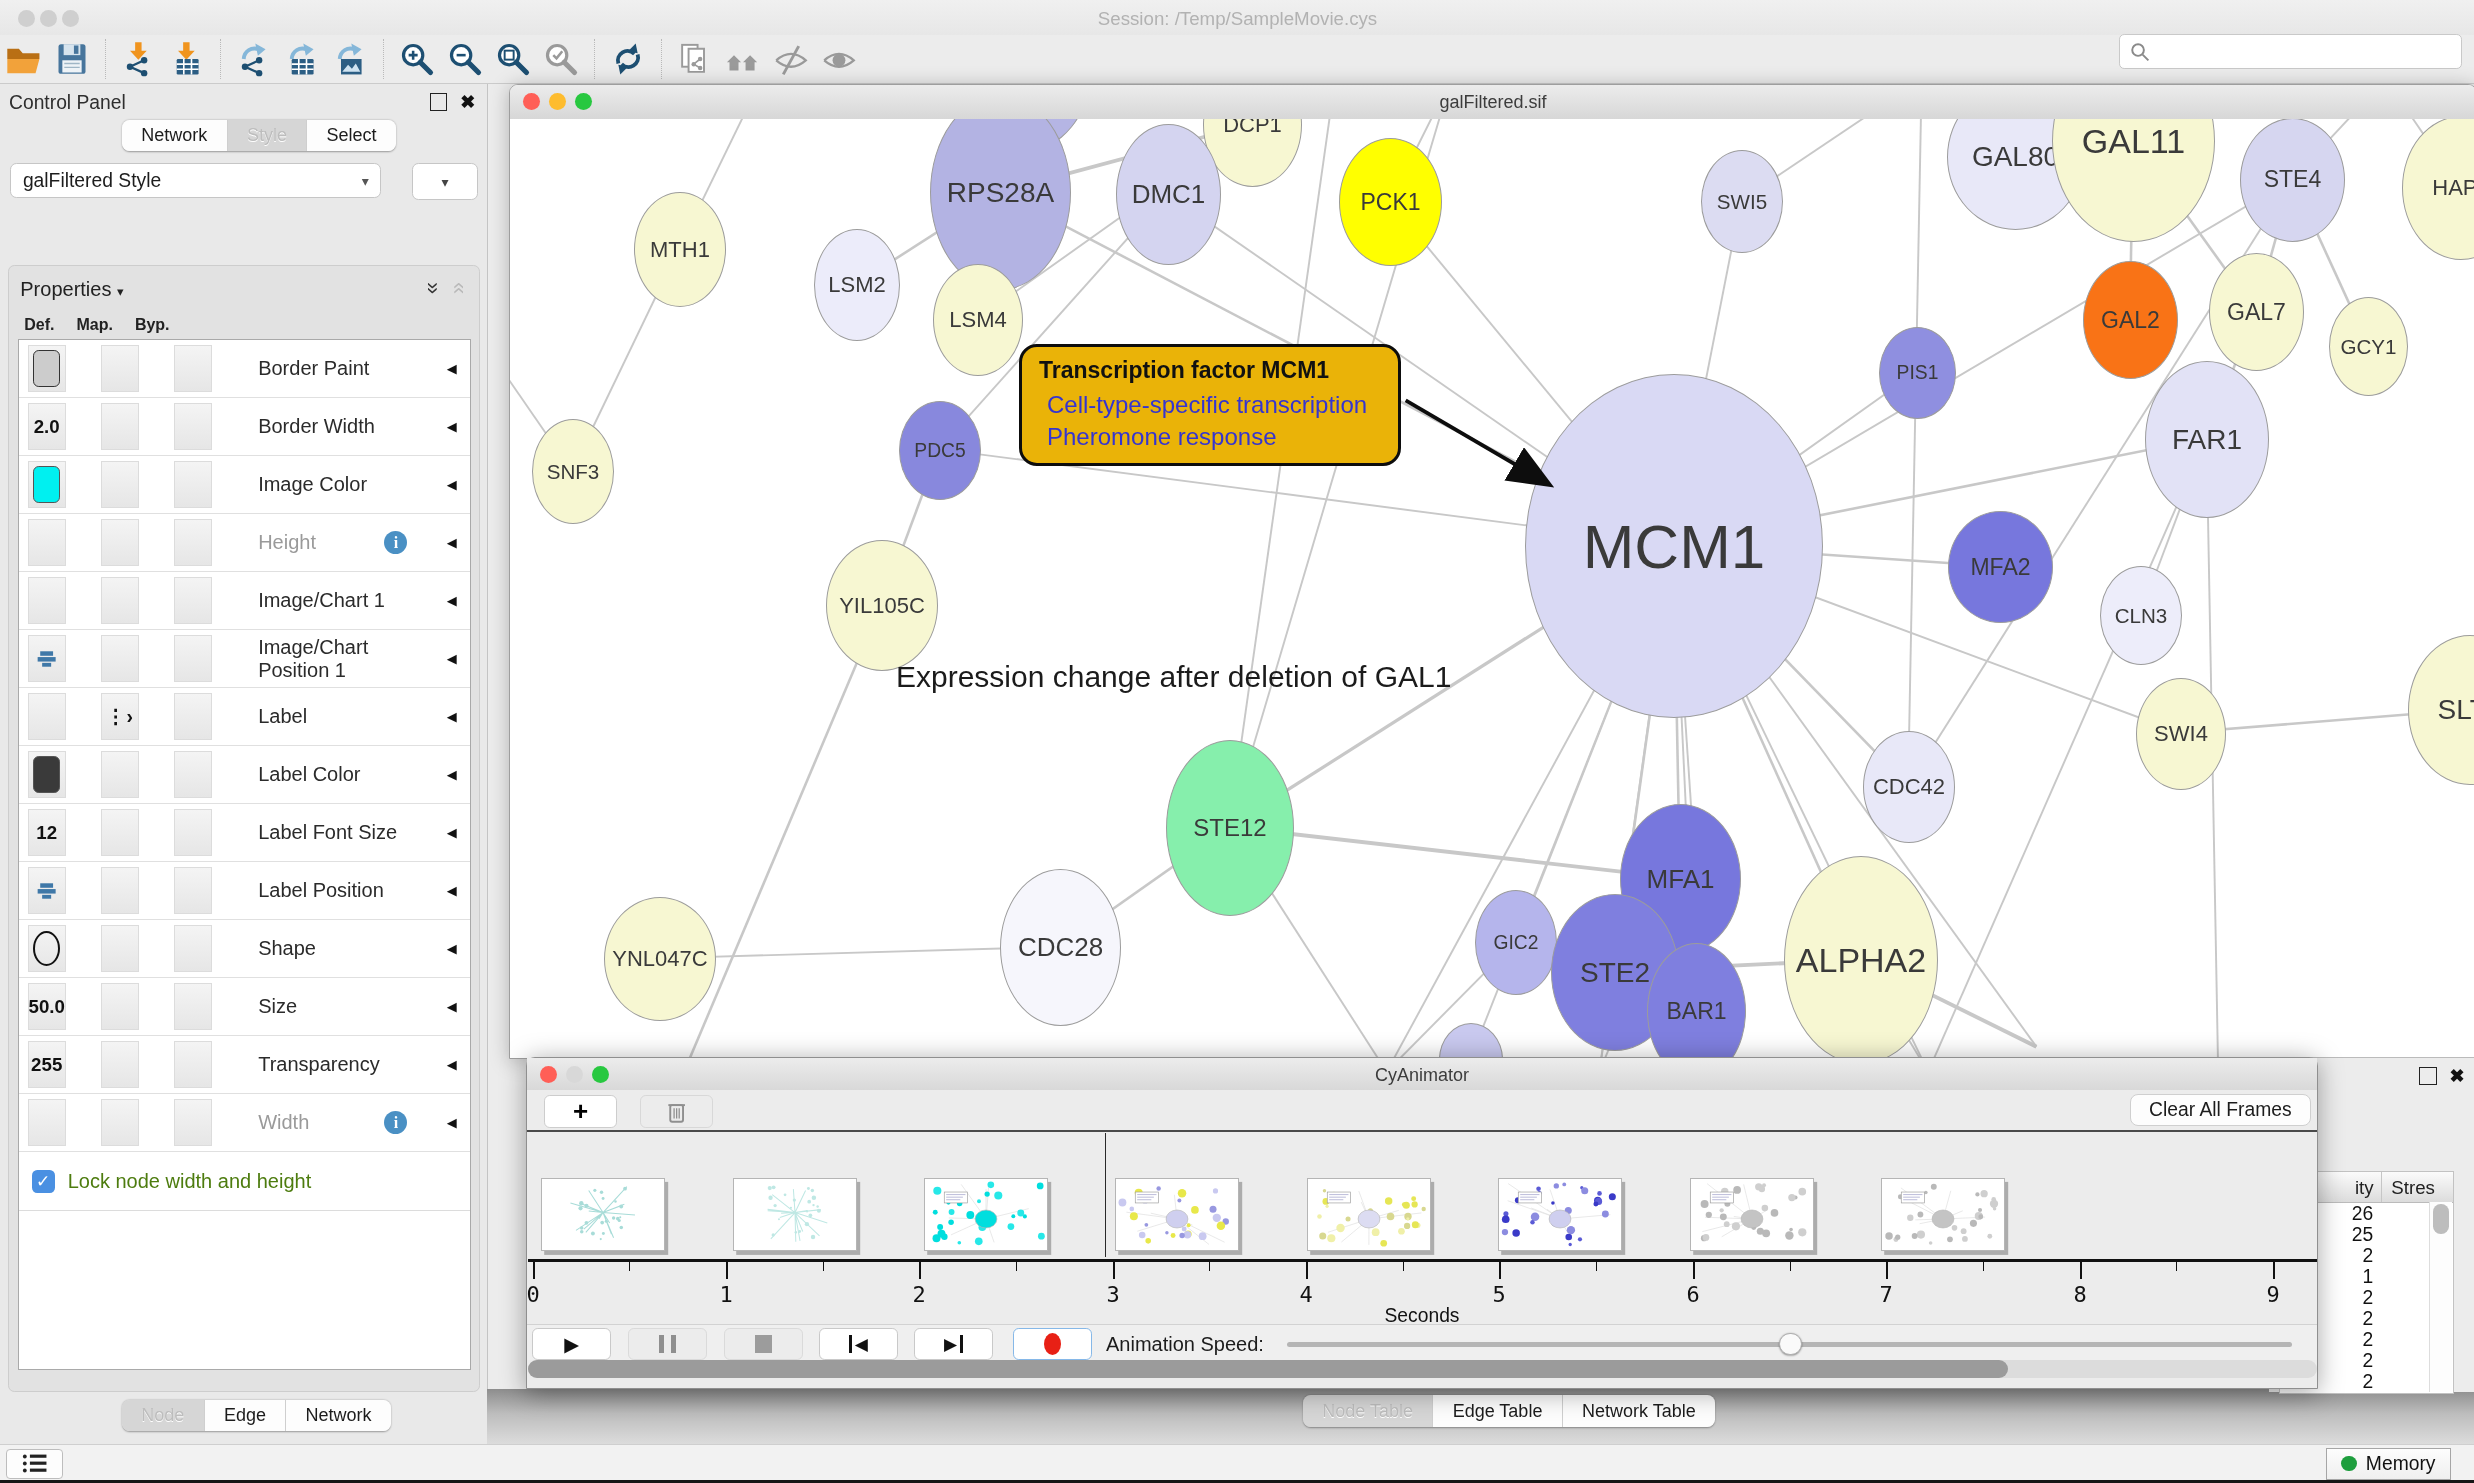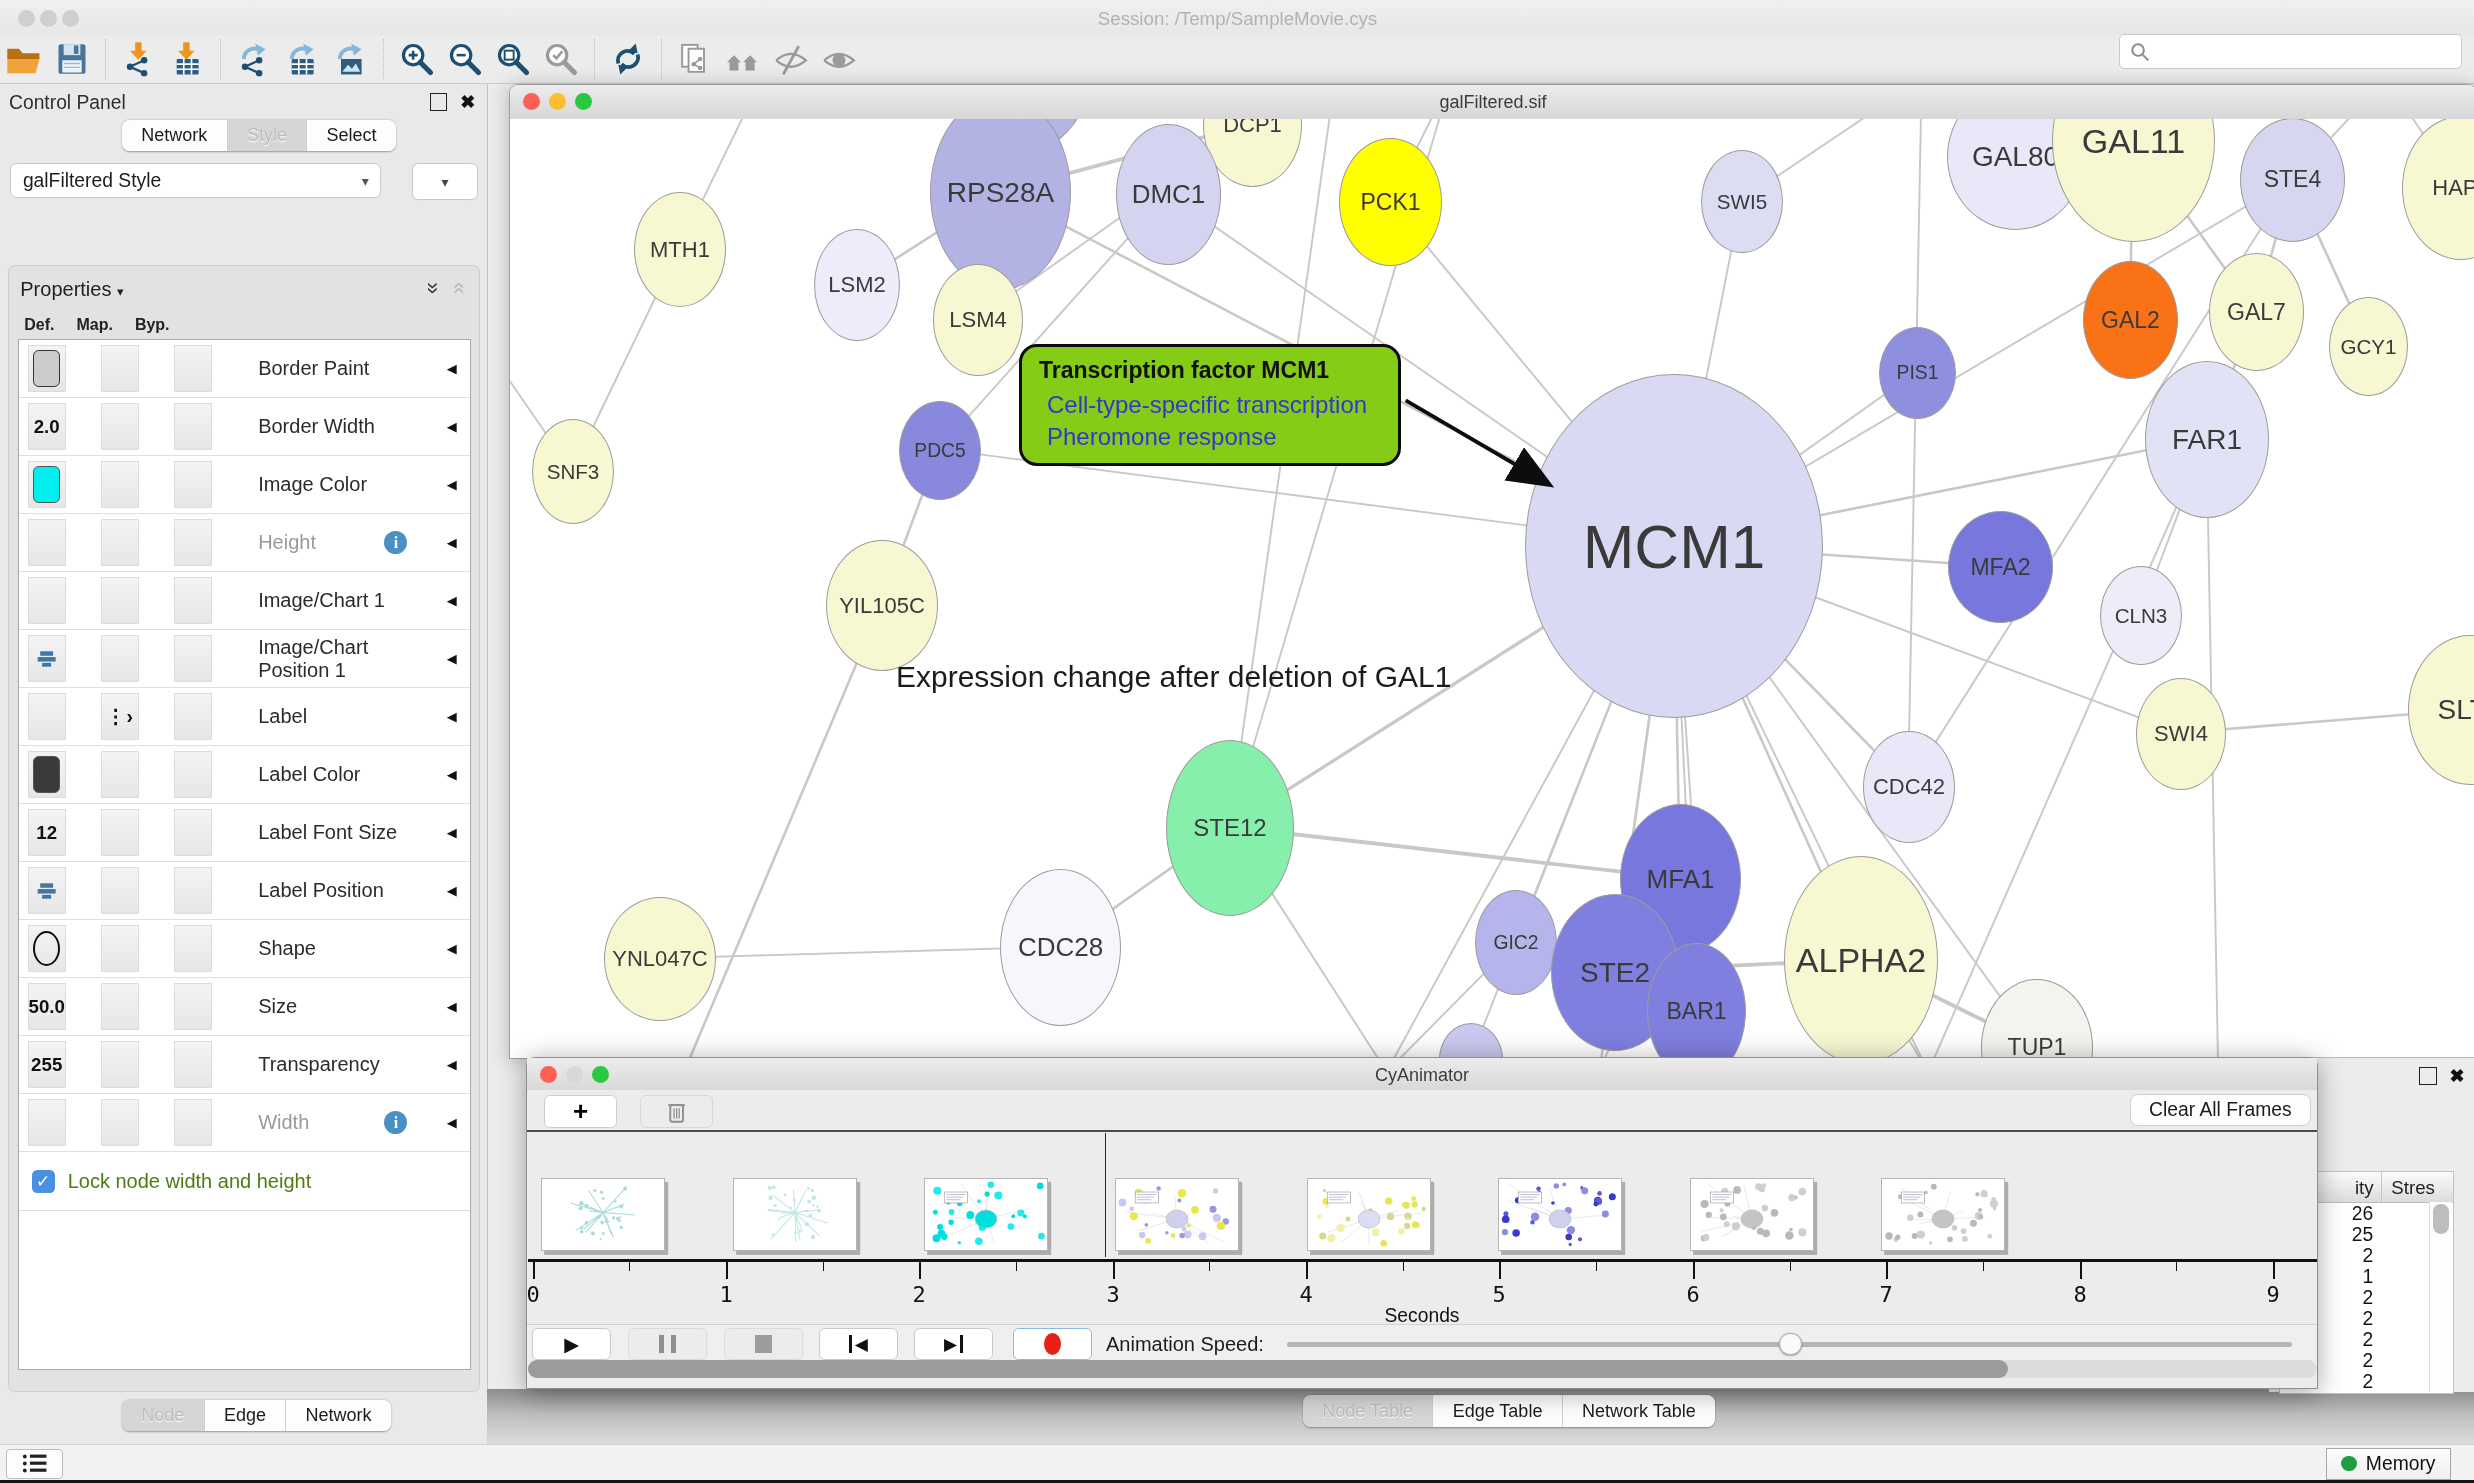--- a/index.html
+++ b/index.html
@@ -50,21 +50,21 @@
   #lockbox{width:23px;height:23px;background:#4a90e2;border-radius:5.2px;color:#fff;font-size:17px;display:flex;align-items:center;justify-content:center;}
   #locklabel{font-size:20px;color:#4d7c0f;margin-left:13px;}
   #cp-bottom-tabs{left:122px;top:1316px;}
   
   #net-window{left:509px;top:84px;width:1966px;height:973px;background:#fff;border:0.6px solid #9e9e9e;border-radius:9px 9px 0 0;box-shadow:0 2.6px 19.3px rgba(0,0,0,.25);overflow:hidden;}
   .wtitle{height:34px;background:linear-gradient(#ececec,#d7d7d7);border-bottom:0.6px solid #b5b5b5;position:relative;}
   .wtitle .tl{position:absolute;top:8.4px;left:13px;display:flex;gap:9px;}
   .wtitle .wname{position:absolute;width:100%;text-align:center;top:7px;font-size:18px;color:#3c3c3c;}
   #net-canvas{position:absolute;left:0;top:34px;width:1966px;height:940px;overflow:hidden;background:#fff;}
   .nnode{position:absolute;border:1.9px solid #9c9c9c;border-radius:50%;display:flex;align-items:center;justify-content:center;color:#3a3a3a;white-space:nowrap;}
-  #annot{left:509px;top:225px;width:382px;height:122px;background:#84cc16;border:3.9px solid #0d0d0d;border-radius:18px;padding:10.3px 17px;box-sizing:border-box;z-index:30;}
+  #annot{left:509px;top:225px;width:382px;height:122px;background:#eab308;border:3.9px solid #0d0d0d;border-radius:18px;padding:10.3px 17px;box-sizing:border-box;z-index:30;}
   #annot .at{font-size:23px;font-weight:bold;color:#111;margin-bottom:5.2px;}
   #annot .al{font-size:24px;color:#3535d0;line-height:1.32;margin-left:8px;}
   #net-caption{left:386px;top:541px;font-size:30px;color:#1b1b1b;z-index:25;}
   
   #table-panel{left:2269px;top:1057px;width:206px;height:334px;background:#ececec;border-top:0.6px solid #bbb;z-index:5;}
   #tp-icons{right:10.3px;top:9px;}
   #tp-grid{position:absolute;left:10.3px;top:113px;width:173px;height:221px;background:#fff;border:0.6px solid #c2c2c2;}
   #tp-headrow{height:30px;background:linear-gradient(#fbfbfb,#dcdcdc);border-bottom:0.6px solid #bbb;display:flex;font-size:18.7px;color:#222;}
   .tp-col1{width:102px;text-align:right;padding:5.2px 7.7px 0 0;box-sizing:border-box;border-right:1.3px solid #c6c6c6;}
   .tp-col2{flex:1;padding:5.2px 0 0 9px;}
@@ -561,21 +561,20 @@
         <div class="nnode" style="left: 1626px; top: 559px; width: 88px; height: 110px; background: rgb(247, 247, 210); font-size: 22px;">SWI4</div>
         <div class="nnode" style="left: 1898px; top: 516px; width: 122px; height: 148px; background: rgb(247, 247, 210); font-size: 28px;">SLT2</div>
         <div class="nnode" style="left: 656px; top: 621px; width: 126px; height: 174px; background: #86efac; font-size: 24px;">STE12</div>
         <div class="nnode" style="left: 1353px; top: 612px; width: 90px; height: 110px; background: rgb(232, 232, 248); font-size: 22px;">CDC42</div>
         <div class="nnode" style="left: 490px; top: 750px; width: 119px; height: 155px; background: rgb(246, 246, 252); font-size: 26px;">CDC28</div>
         <div class="nnode" style="left: 965px; top: 771px; width: 80px; height: 103px; background: rgb(181, 181, 236); font-size: 19.3px;">GIC2</div>
         <div class="nnode" style="left: 1110px; top: 685px; width: 119px; height: 148px; background: rgb(119, 119, 221); font-size: 26px;">MFA1</div>
         <div class="nnode" style="left: 1041px; top: 775px; width: 126px; height: 155px; background: rgb(127, 127, 223); font-size: 28px;">STE2</div>
         <div class="nnode" style="left: 1137px; top: 824px; width: 97px; height: 135px; background: rgb(127, 127, 223); font-size: 23px;">BAR1</div>
         <div class="nnode" style="left: 1274px; top: 737px; width: 152px; height: 206px; background: rgb(247, 247, 210); font-size: 34px;">ALPHA2</div>
-        <div class="nnode" style="left: 1471px; top: 860px; width: 110px; height: 135px; background: rgb(244, 244, 238); font-size: 23px;">TUP1</div>
         <div class="nnode" style="left: 94px; top: 778px; width: 110px; height: 122px; background: rgb(247, 247, 210); font-size: 22px;">YNL047C</div>
         <div class="nnode" style="left: 929px; top: 904px; width: 62px; height: 71px; background: rgb(201, 201, 239); font-size: 18px;"></div>
       </div>
   </div>
 
   <div id="table-panel" class="abs">
     <div class="winicons abs" id="tp-icons">
       <span class="sq-icon"></span>
       <span class="x-icon">✖</span>
     </div>

